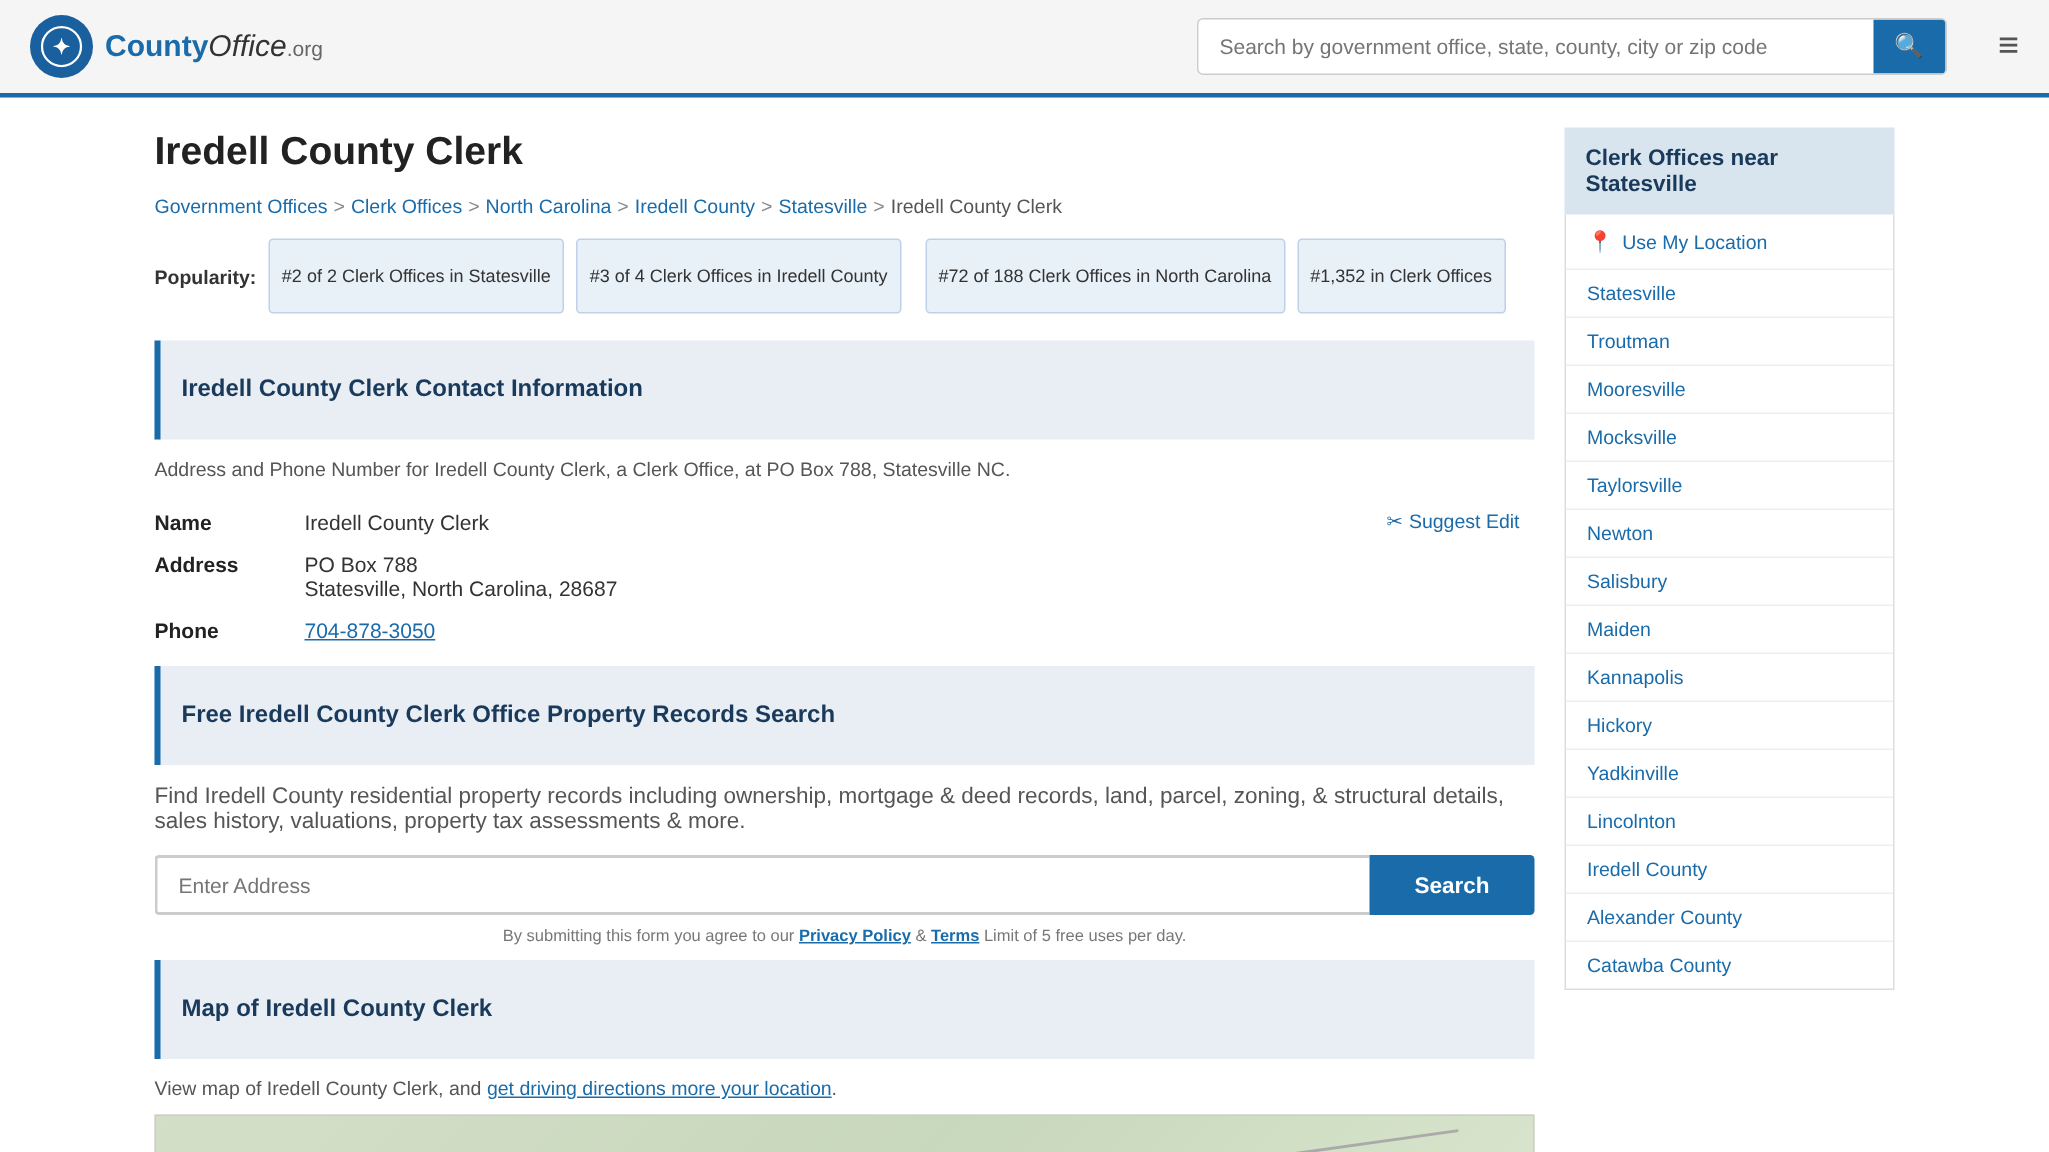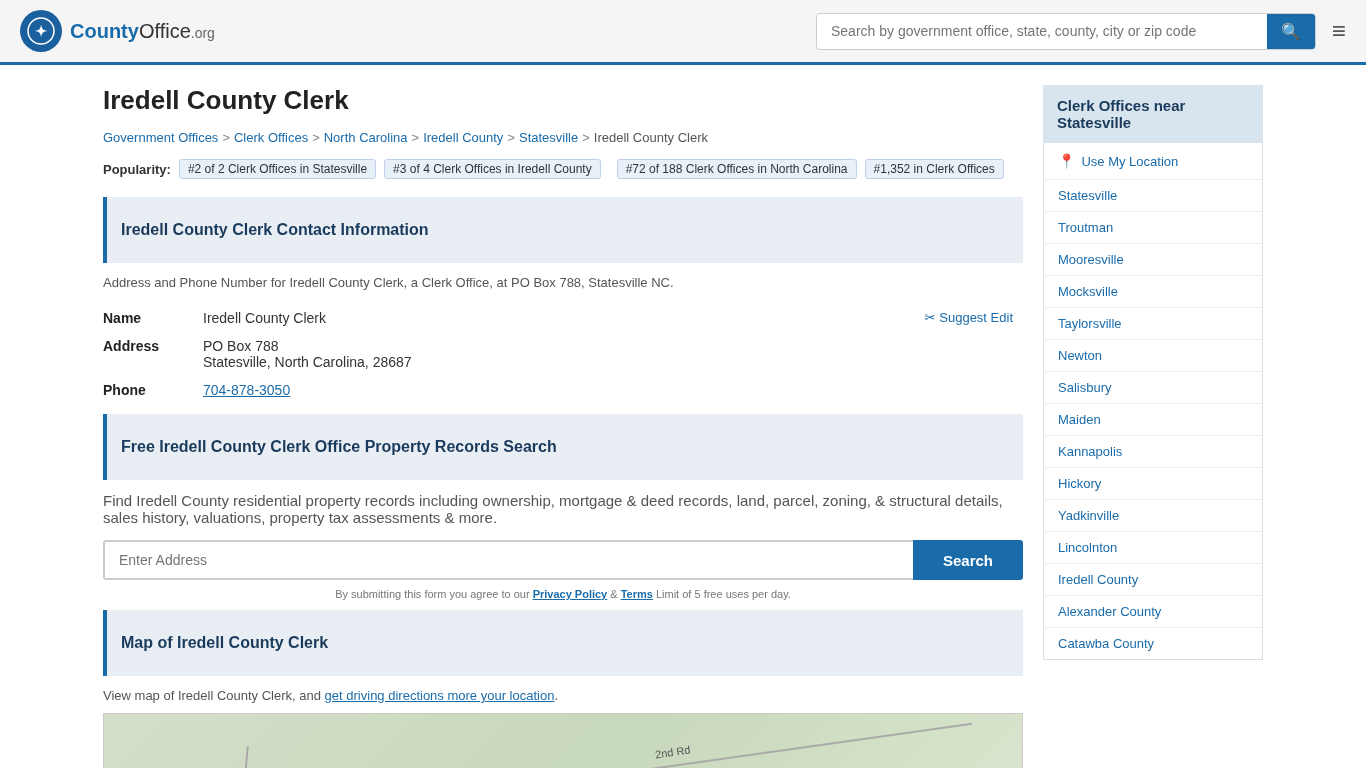--- a/index.html
+++ b/index.html
@@ -35,29 +35,30 @@
       color: #333;
       font-weight: normal;
     }
     .logo-text span.county {
       color: #1a6baa;
       font-weight: bold;
       margin-top: 42px;
     }
     .logo-text span.office {
       color: #333;
+      font-style: italic;
     }
     .logo-text span.org {
       color: #666;
       font-size: 14px;
     }
     .header-right {
       display: flex;
       align-items: center;
-      gap: 6px;
+      gap: 24px;
     }
     .search-bar-header {
       display: flex;
       align-items: center;
       border: 1px solid #ccc;
       border-radius: 4px;
       overflow: hidden;
       background: white;
       width: 500px;
     }
@@ -130,21 +131,21 @@
       gap: 8px;
       align-items: center;
     }
     .popularity-label {
       font-weight: bold;
     }
     .popularity-badge {
       background: #e8f0f8;
       border: 1px solid #c0d0e8;
       border-radius: 3px;
-      padding: 2px 8px;
+      padding: 17px 8px;
       font-size: 12px;
       text-align: right;
     }
 
     
     .section-header {
       background: #e8eef4;
       border-left: 4px solid #1a6baa;
       padding: 24px 14px;
       font-size: 16px;

